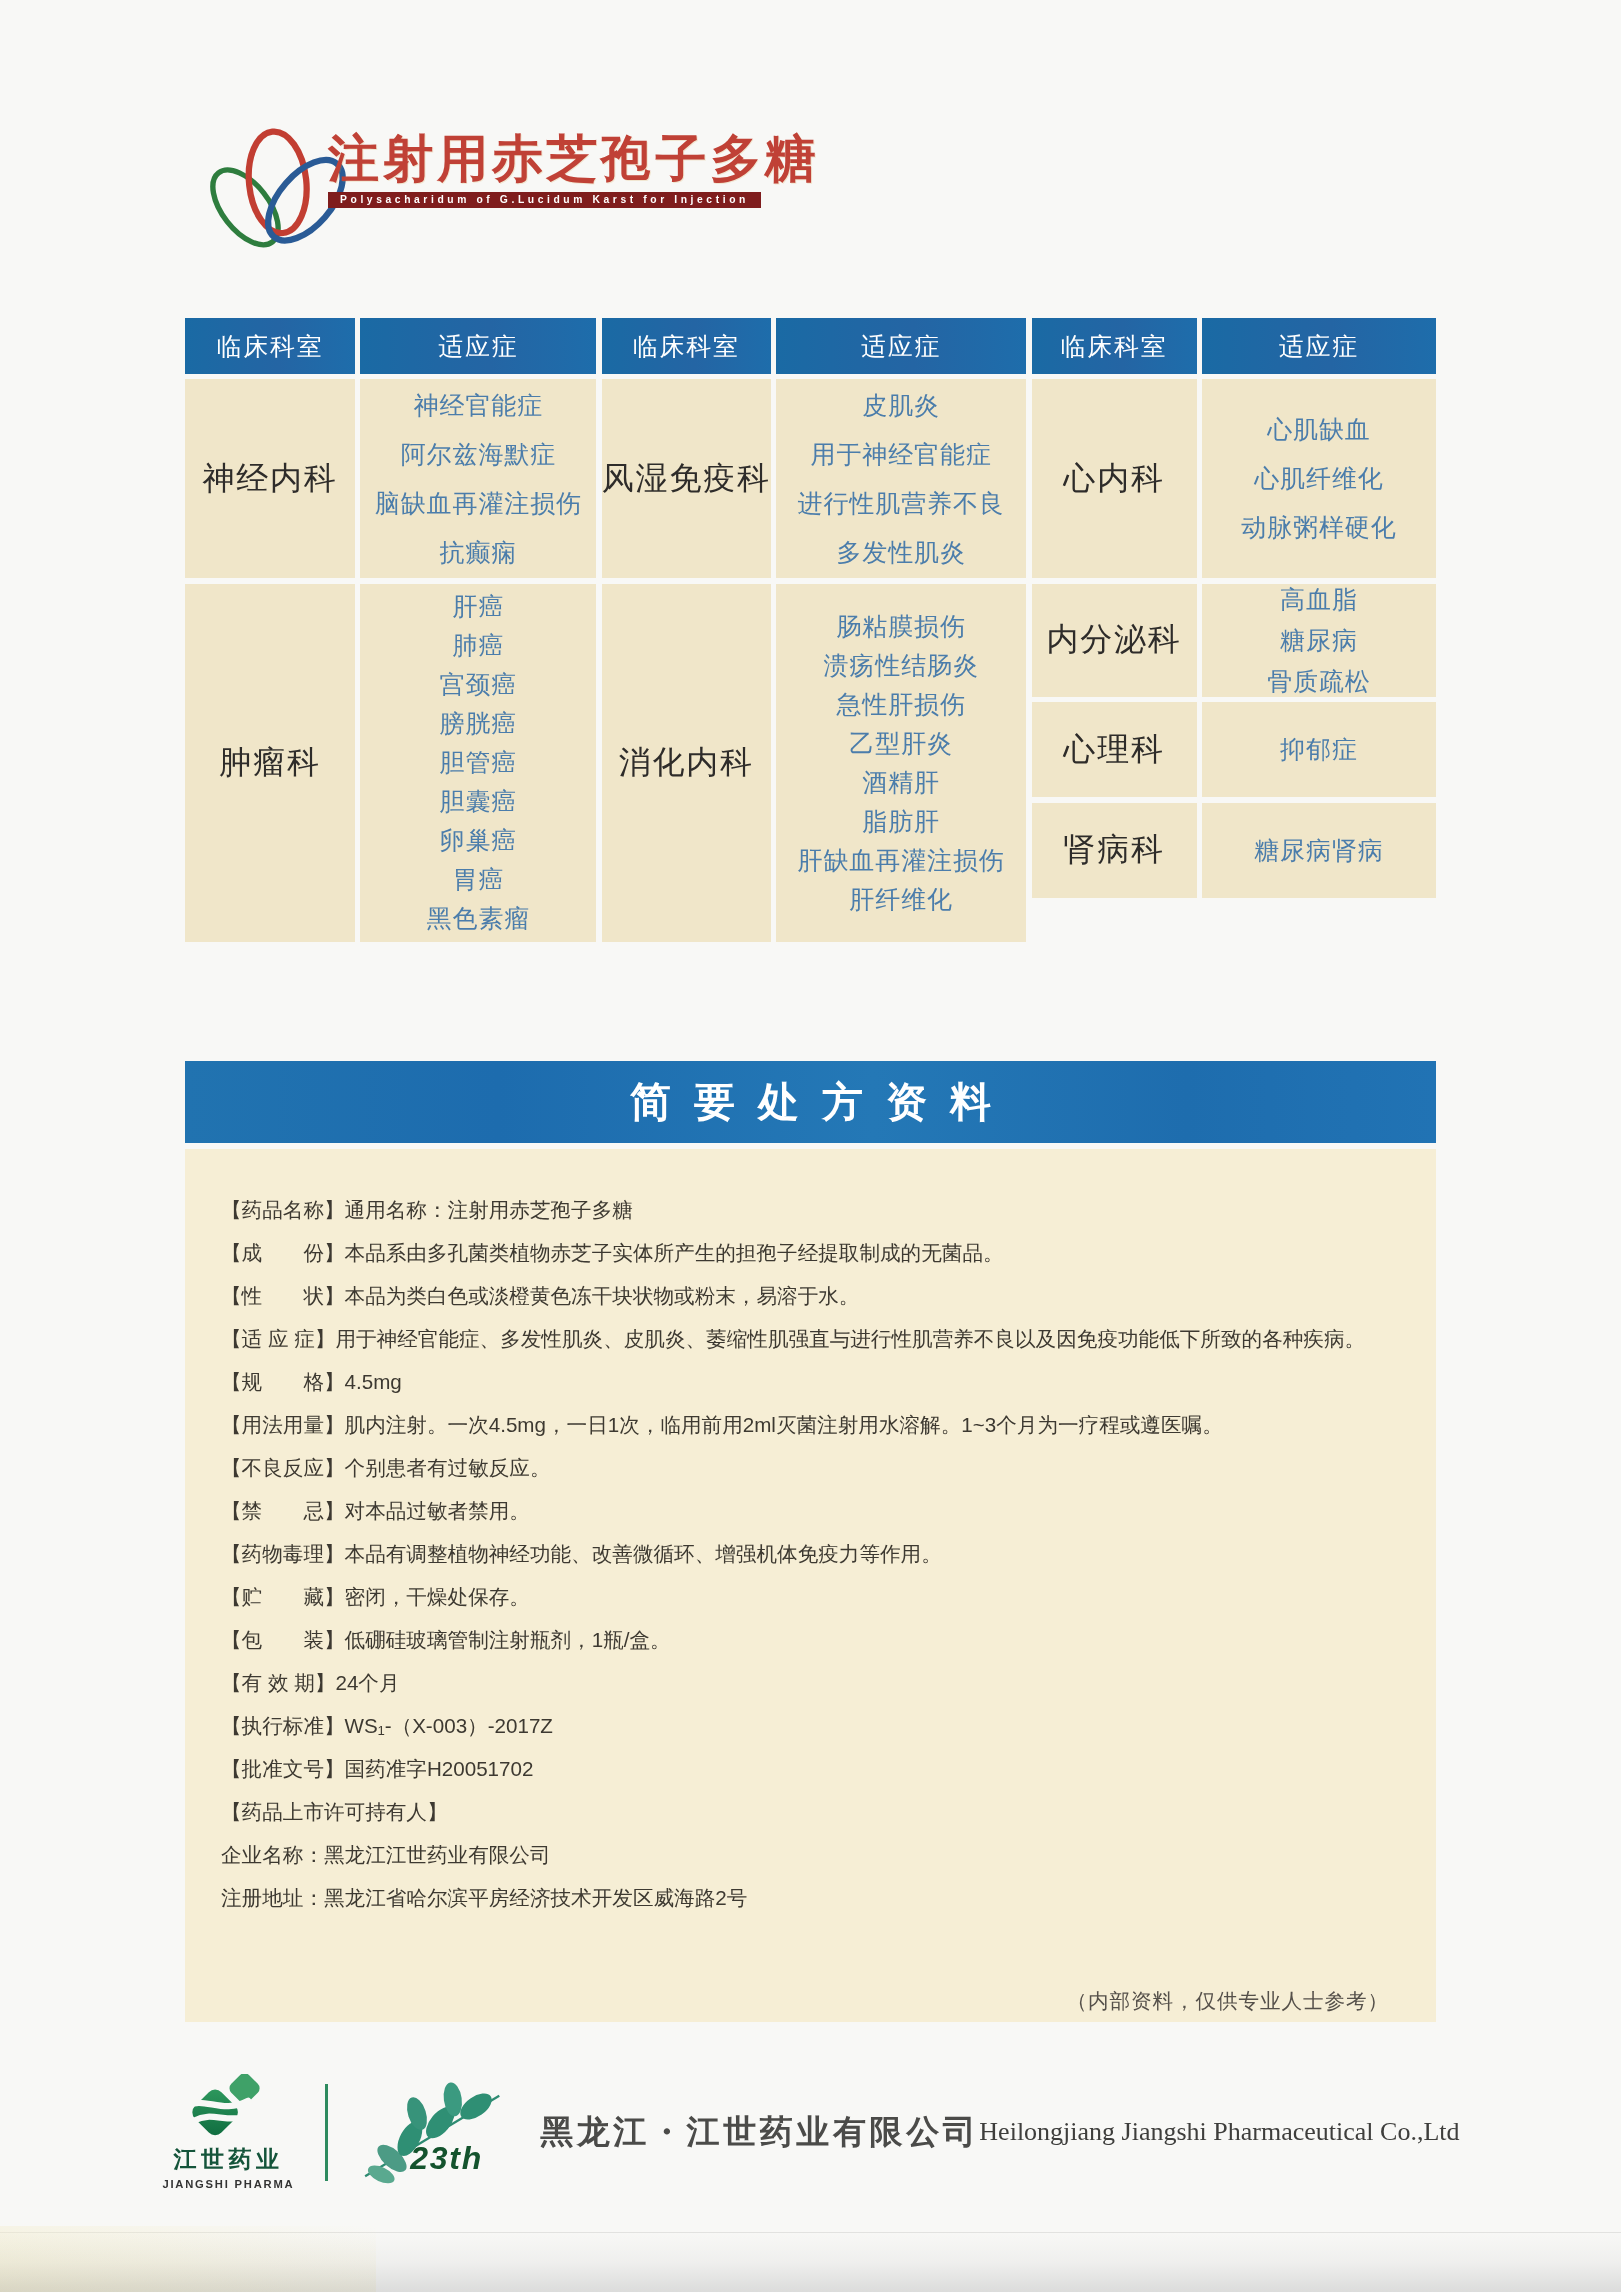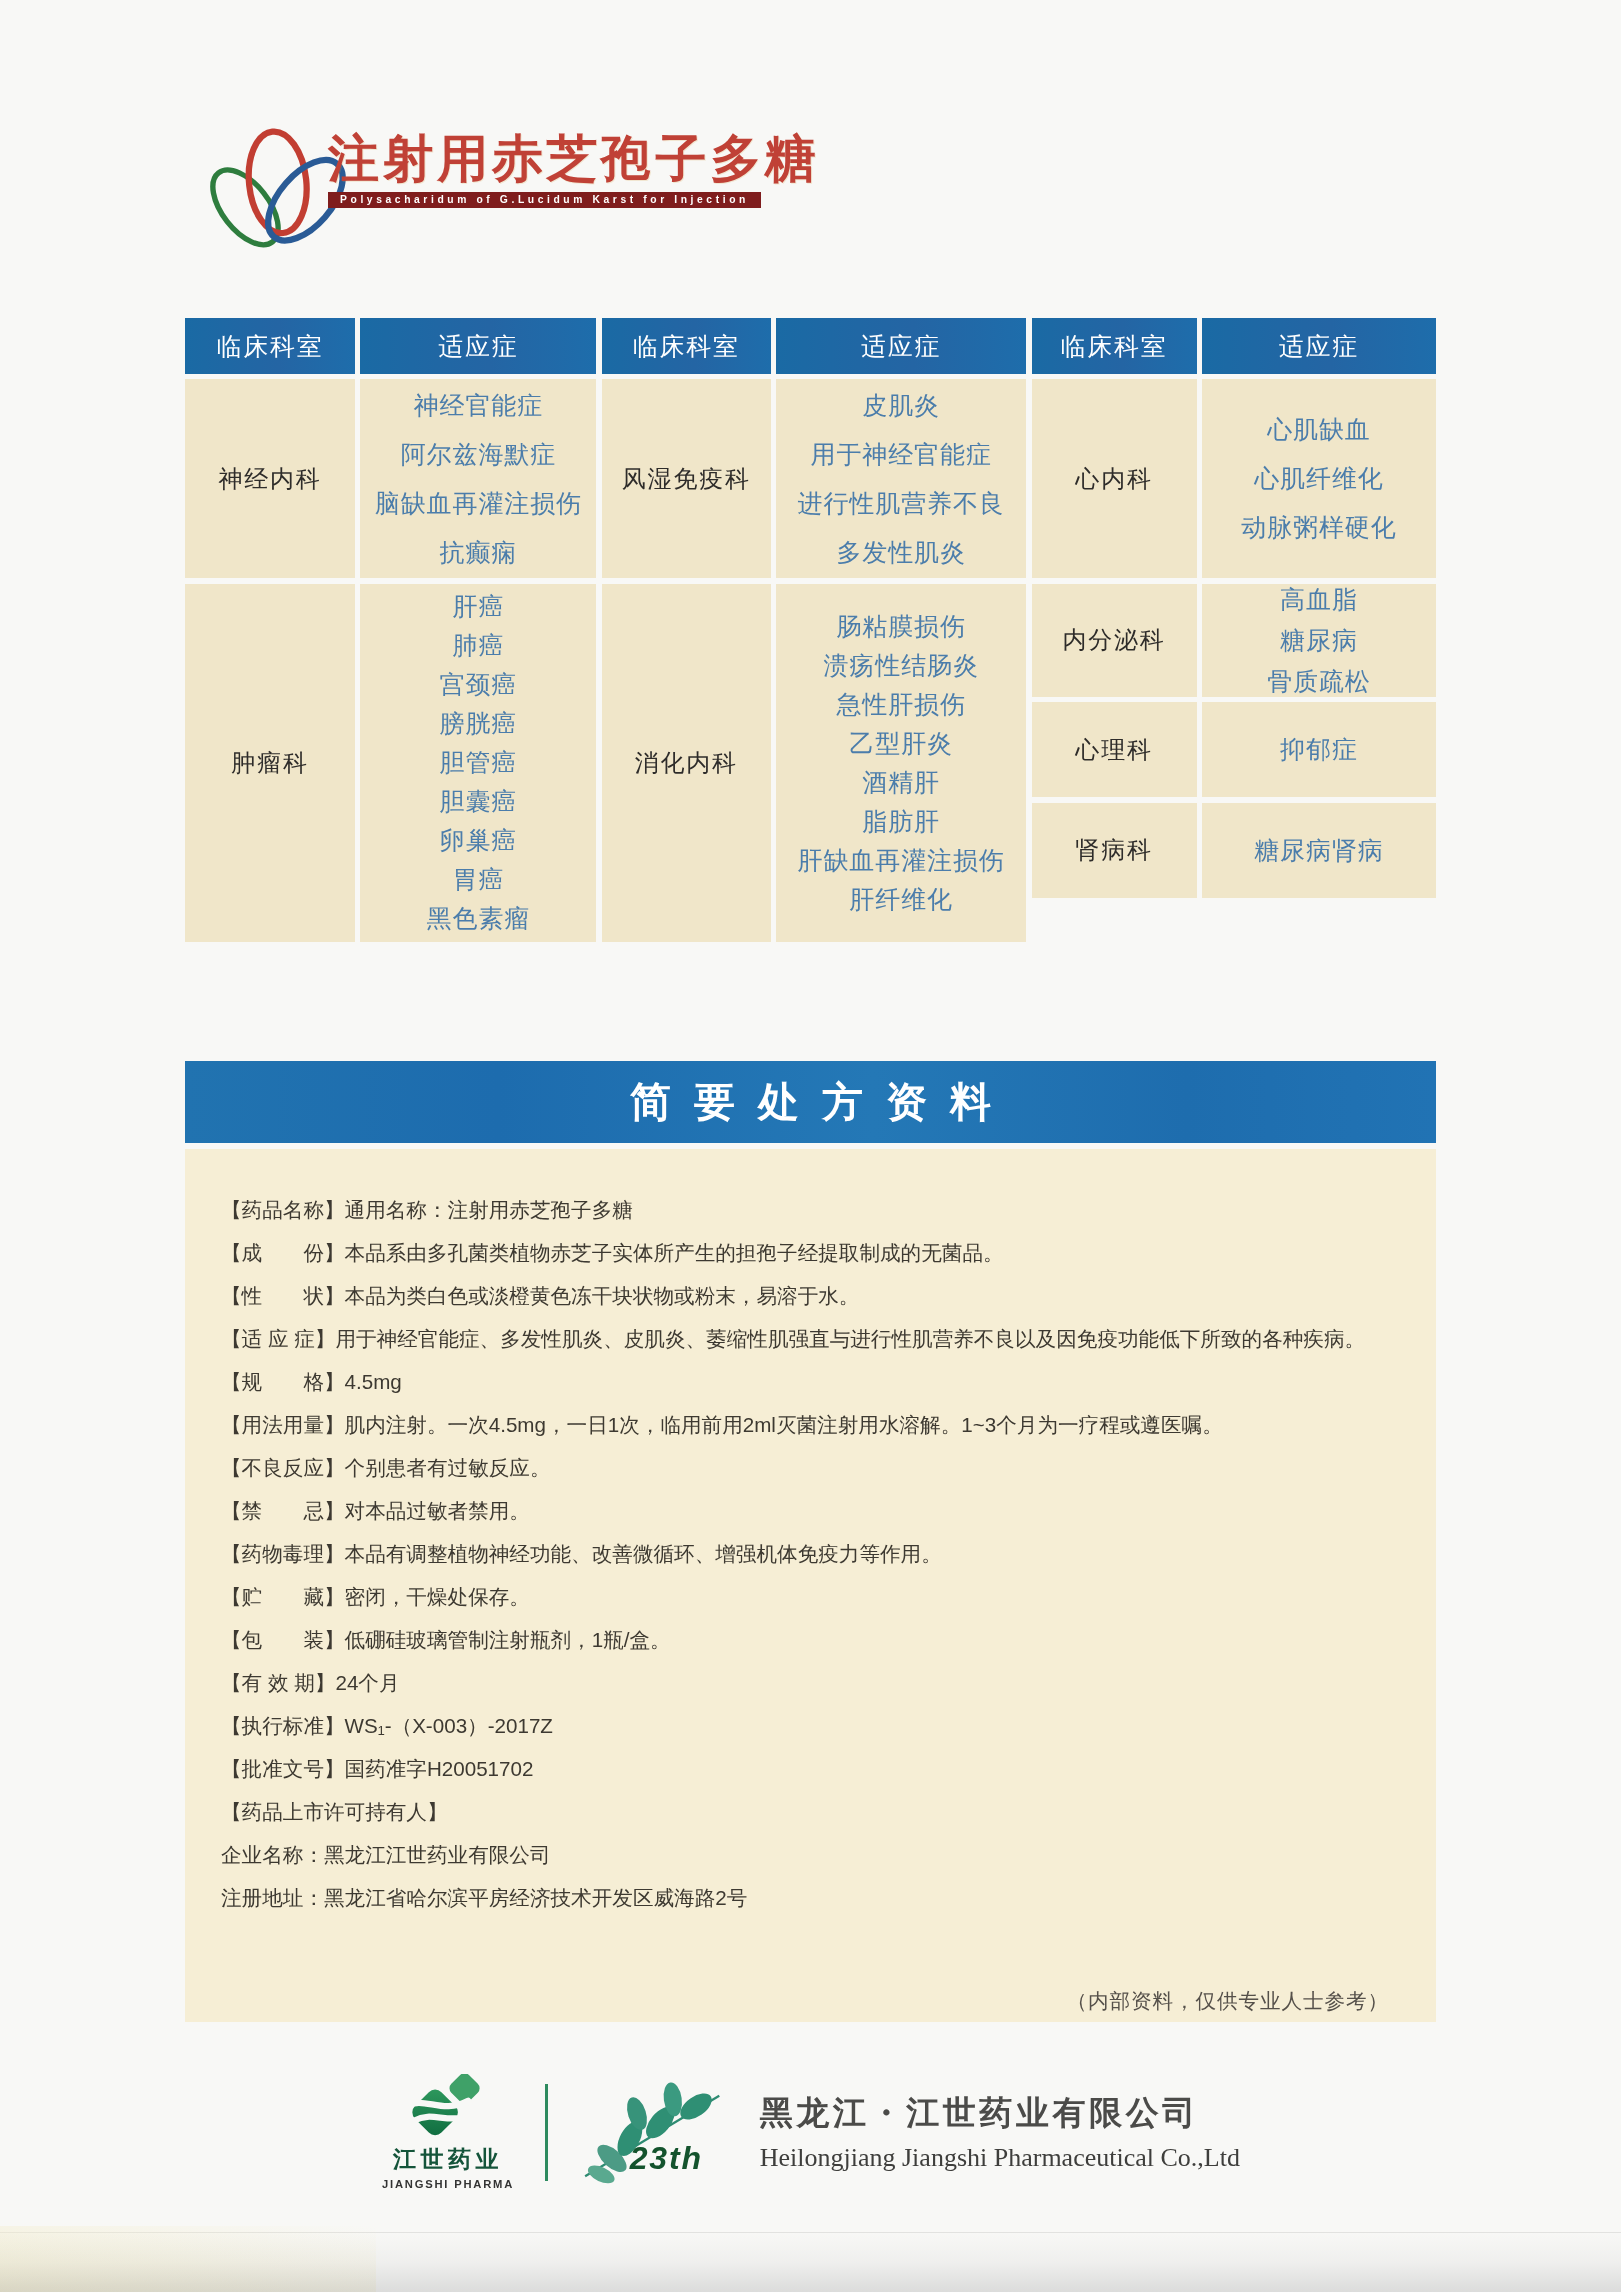--- a/index.html
+++ b/index.html
@@ -29,21 +29,21 @@
     position:absolute;left:185px;top:318px;width:1251px;
     display:grid;grid-template-columns:170px 236px 169px 250px 165px 234px;
     grid-template-rows:56px 199px 358px;gap:5.4px;
   }
   .th{
     background:linear-gradient(90deg,#1a6aa4,#2465a4 55%,#1e6dab);
     color:#fff;font-size:25px;letter-spacing:1.8px;
     display:flex;align-items:center;justify-content:center;
   }
   .cell{background:#f0e6c9;display:flex;align-items:center;justify-content:center;}
-  .dept{font-size:24px;color:#2e2c2a;letter-spacing:1.8px;}
+  .dept{font-size:32px;color:#2e2c2a;letter-spacing:1.8px;}
   .ind-list{
     list-style:none;margin:0;padding:0;height:100%;width:100%;
     display:flex;flex-direction:column;justify-content:center;align-items:center;
     color:#4b7dab;font-size:25px;letter-spacing:0.9px;
   }
   .pitch-55 .ind-item{line-height:49px;}
   .pitch-44 .ind-item{line-height:41px;}
   .pitch-42 .ind-item{line-height:39px;}
   .subcol{display:flex;flex-direction:column;gap:5.4px;background:transparent;}
   .subcell{flex:none;background:#f0e6c9;display:flex;align-items:center;justify-content:center;}
@@ -72,21 +72,21 @@
   }
   .emblem-block{display:flex;flex-direction:column;align-items:center;width:134px;}
   .emblem-name{font-size:23px;font-weight:800;color:#14543a;letter-spacing:4.5px;margin-top:3.6px;white-space:nowrap;}
   .emblem-en{font-size:11.2px;font-weight:700;color:#333;letter-spacing:1.8px;margin-top:2.7px;white-space:nowrap;}
   .footer-divider{width:2.7px;height:97px;background:#2e8b5f;}
   .anniv-block{position:relative;width:152px;height:112px;}
   .anniv-text{
     position:absolute;left:52px;top:64px;
     font-size:32px;font-style:italic;font-weight:bold;color:#14532d;letter-spacing:1.8px;
   }
-  .company-block{display:flex;flex-direction:column;justify-content:flex-end;}
+  .company-block{display:flex;flex-direction:row;justify-content:flex-end;}
   .company-cn{font-size:33px;font-weight:600;color:#4b4b49;letter-spacing:3.6px;white-space:nowrap;}
   .company-en{font-family:"Liberation Serif","DejaVu Serif",serif;font-size:26px;color:#3e3e3c;margin-top:7.2px;white-space:nowrap;}
   
   .edge-line{position:absolute;top:2232px;left:0;width:100%;height:0.9px;background:#e2e2e0;}
   .bottom-shade{
     position:absolute;bottom:0;left:0;width:100%;height:61px;
     background:linear-gradient(to bottom,rgba(130,132,136,0) 0%,rgba(130,132,136,0.08) 50%,rgba(130,132,136,0.25) 100%);
   }
   .bottom-curl{
     position:absolute;left:0;bottom:0;width:376px;height:67px;

